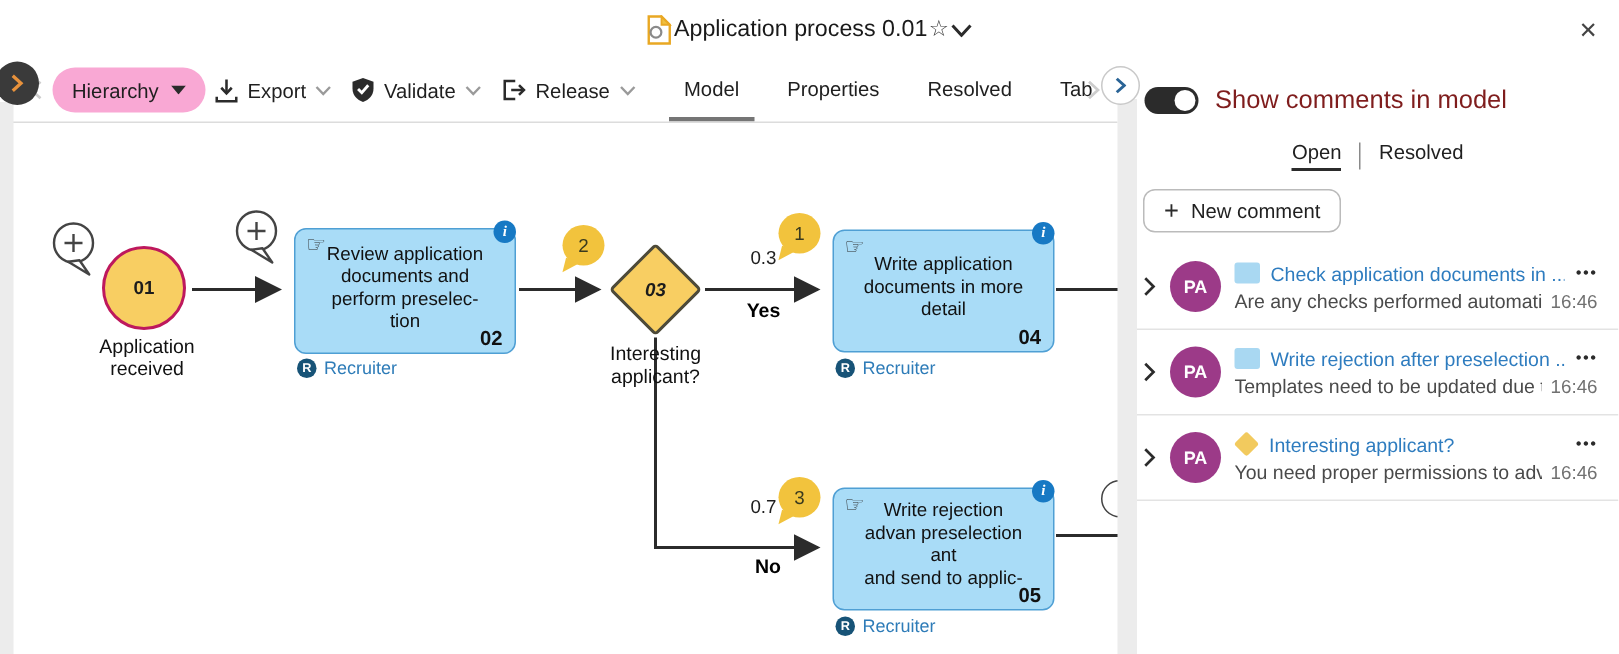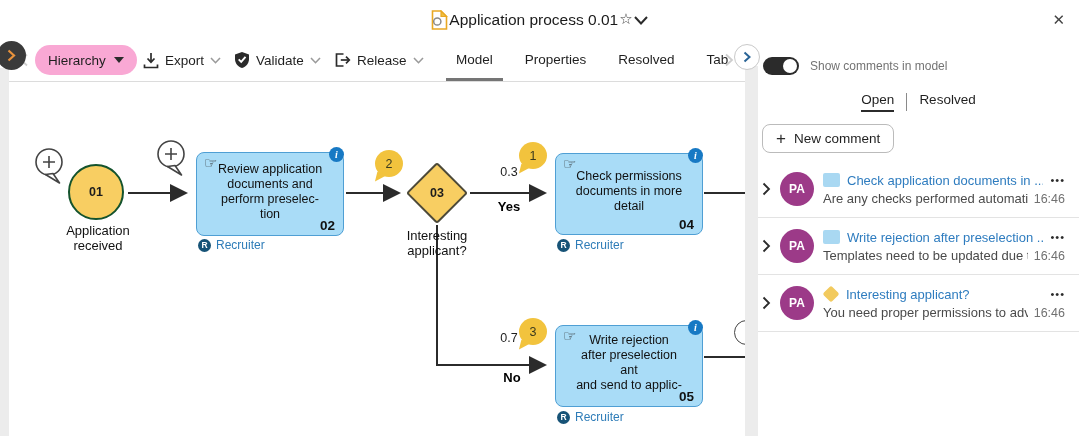--- a/index.html
+++ b/index.html
@@ -42,38 +42,38 @@
   .divider-toggle { position:absolute; left:734px; top:44px; width:26px; height:26px; border-radius:50%;
     background:#fff; border:1px solid #c9c9c9; display:flex; align-items:center; justify-content:center;
     cursor:pointer; z-index:5; padding:0; }
 
   
   .canvas { position:absolute; left:9px; top:83px; width:736px; height:353px; background:#fff; }
   .edges-svg { position:absolute; left:0; top:0; width:1079px; height:436px; pointer-events:none; z-index:1; }
   .shape { position:absolute; z-index:2; }
 
   .start-event { left:68px; top:164px; width:56px; height:56px; border-radius:50%;
-    background:#f8ce62; border:2px solid #14532d; display:flex; align-items:center;
+    background:#f8ce62; border:2px solid #be185d; display:flex; align-items:center;
     justify-content:center; font-size:12.5px; font-weight:600; color:#1c1c1c; cursor:pointer; }
   .shape-label { font-size:13px; color:#111; line-height:15px; text-align:center; z-index:2; }
 
   .task { width:148px; height:84px; background:#a9dcf7; border:1.5px solid #4f9fd4;
     border-radius:8px; cursor:pointer; }
   .task-lines { position:absolute; left:4px; right:4px; text-align:center; font-size:12.5px;
     line-height:15px; color:#111; }
   .task-num { position:absolute; right:8px; bottom:2px; font-size:13.5px; font-weight:600; color:#111; }
   .hand-icon { position:absolute; left:7px; top:1px; font-size:15px; color:#2d2d2d; }
   .info-badge { position:absolute; right:-1px; top:-6px; width:15px; height:15px; border-radius:50%;
     background:#1779c4; color:#fff; display:flex; align-items:center; justify-content:center;
     font:italic 700 10px "Liberation Serif", serif; cursor:pointer; }
 
   .gateway-shape { left:415px; top:171px; width:44px; height:44px; background:#f8ce62;
     border:2px solid #4d4a39; border-radius:3px; transform:rotate(45deg); cursor:pointer; }
   .gateway-num { left:407px; top:186px; width:60px; text-align:center; font-size:12.5px;
-    font-weight:600; color:#1c1c1c; }
+    font-weight:600; color:#1c1c1c;font-style:italic; }
 
   .role-row { display:flex; align-items:center; gap:5px; z-index:2; }
   .role-circle { width:13px; height:13px; border-radius:50%; background:#175377; color:#fff;
     font-size:8.5px; font-weight:700; display:flex; align-items:center; justify-content:center; }
   .role-name { font-size:12px; color:#2e7cb8; }
 
   .num-badge { width:28px; height:27px; border-radius:50%; background:#f2c33d; z-index:3;
     display:flex; align-items:center; justify-content:center; font-size:12.5px; color:#3a3a1e; cursor:pointer; }
   .num-badge::after { content:""; position:absolute; left:1px; bottom:-6px; width:0; height:0;
     border-top:10px solid #f2c33d; border-right:11px solid transparent; transform:rotate(14deg); }
@@ -87,21 +87,21 @@
   
   .comments { position:absolute; left:758px; top:40px; width:321px; height:396px; background:#fff; z-index:3; }
   .c-header { height:42px; border-bottom:1px solid #dcdcdc; display:flex; align-items:center; position:relative; }
   .hamburger { position:absolute; left:8px; top:12px; width:22px; height:17px; display:flex;
     flex-direction:column; justify-content:space-between; cursor:pointer; }
   .hamburger span { display:block; height:3px; background:#3a3a3a; border-radius:1px; }
   .c-title { flex:1; text-align:center; font-size:14px; color:#222; }
   .toggle-row { display:flex; align-items:center; gap:11px; margin:17px 0 0 5px; }
   .toggle { width:36px; height:18px; border-radius:9px; background:#2b2b2b; position:relative; cursor:pointer; }
   .toggle-knob { position:absolute; right:2px; top:2px; width:14px; height:14px; border-radius:50%; background:#fff; }
-  .toggle-label { font-size:12px; color:#737373; }
+  .toggle-label { font-size:17px; color:#7f1d1d; }
   .filter-tabs { display:flex; align-items:center; justify-content:center; gap:12px; margin-top:17px; }
   .filter-tab { font-size:13.5px; color:#1f1f1f; cursor:pointer; padding-bottom:3px;
     border-bottom:2px solid transparent; }
   .filter-tab.active { border-bottom-color:#2b2b2b; }
   .filter-sep { width:1px; height:18px; background:#8a8a8a; }
   .new-comment-btn { margin:12px 0 0 4px; height:29px; padding:0 13px; background:#fff;
     border:1px solid #bbb; border-radius:8px; display:flex; align-items:center; gap:8px;
     font-size:13.5px; color:#1f1f1f; cursor:pointer; font-family:inherit; }
   .new-comment-plus { font-size:17px; color:#2b2b2b; line-height:1; }
   .comment-list { margin-top:8px; }
@@ -290,21 +290,21 @@
   <div class="edge-label" style="left:489px; top:165px;">0.3</div>
   <div class="edge-label word" style="left:489px; top:199px;">Yes</div>
 
   <div class="shape num-badge" style="left:519px; top:142px;">
     <span>1</span>
   </div>
 
   <div class="shape task" style="left:555px; top:153px; height:82px;">
     <span class="hand-icon">☞</span>
     <div class="task-lines" style="top:15px;">
-      <div>Check permissions</div>
+      <div>Write application</div>
       <div>documents in more</div>
       <div>detail</div>
     </div>
     <span class="task-num">04</span>
     <span class="info-badge">i</span>
   </div>
   <div class="shape role-row" style="left:557px; top:238px;">
     <span class="role-circle">R</span>
     <span class="role-name">Recruiter</span>
   </div>
@@ -313,21 +313,21 @@
   <div class="edge-label word" style="left:492px; top:370px;">No</div>
 
   <div class="shape num-badge" style="left:519px; top:318px;">
     <span>3</span>
   </div>
 
   <div class="shape task" style="left:555px; top:325px; height:82px;">
     <span class="hand-icon">☞</span>
     <div class="task-lines" style="top:7px;">
       <div>Write rejection</div>
-      <div>after preselection</div>
+      <div>advan preselection</div>
       <div>ant</div>
       <div>and send to applic-</div>
     </div>
     <span class="task-num">05</span>
     <span class="info-badge">i</span>
   </div>
   <div class="shape role-row" style="left:557px; top:410px;">
     <span class="role-circle">R</span>
     <span class="role-name">Recruiter</span>
   </div>

